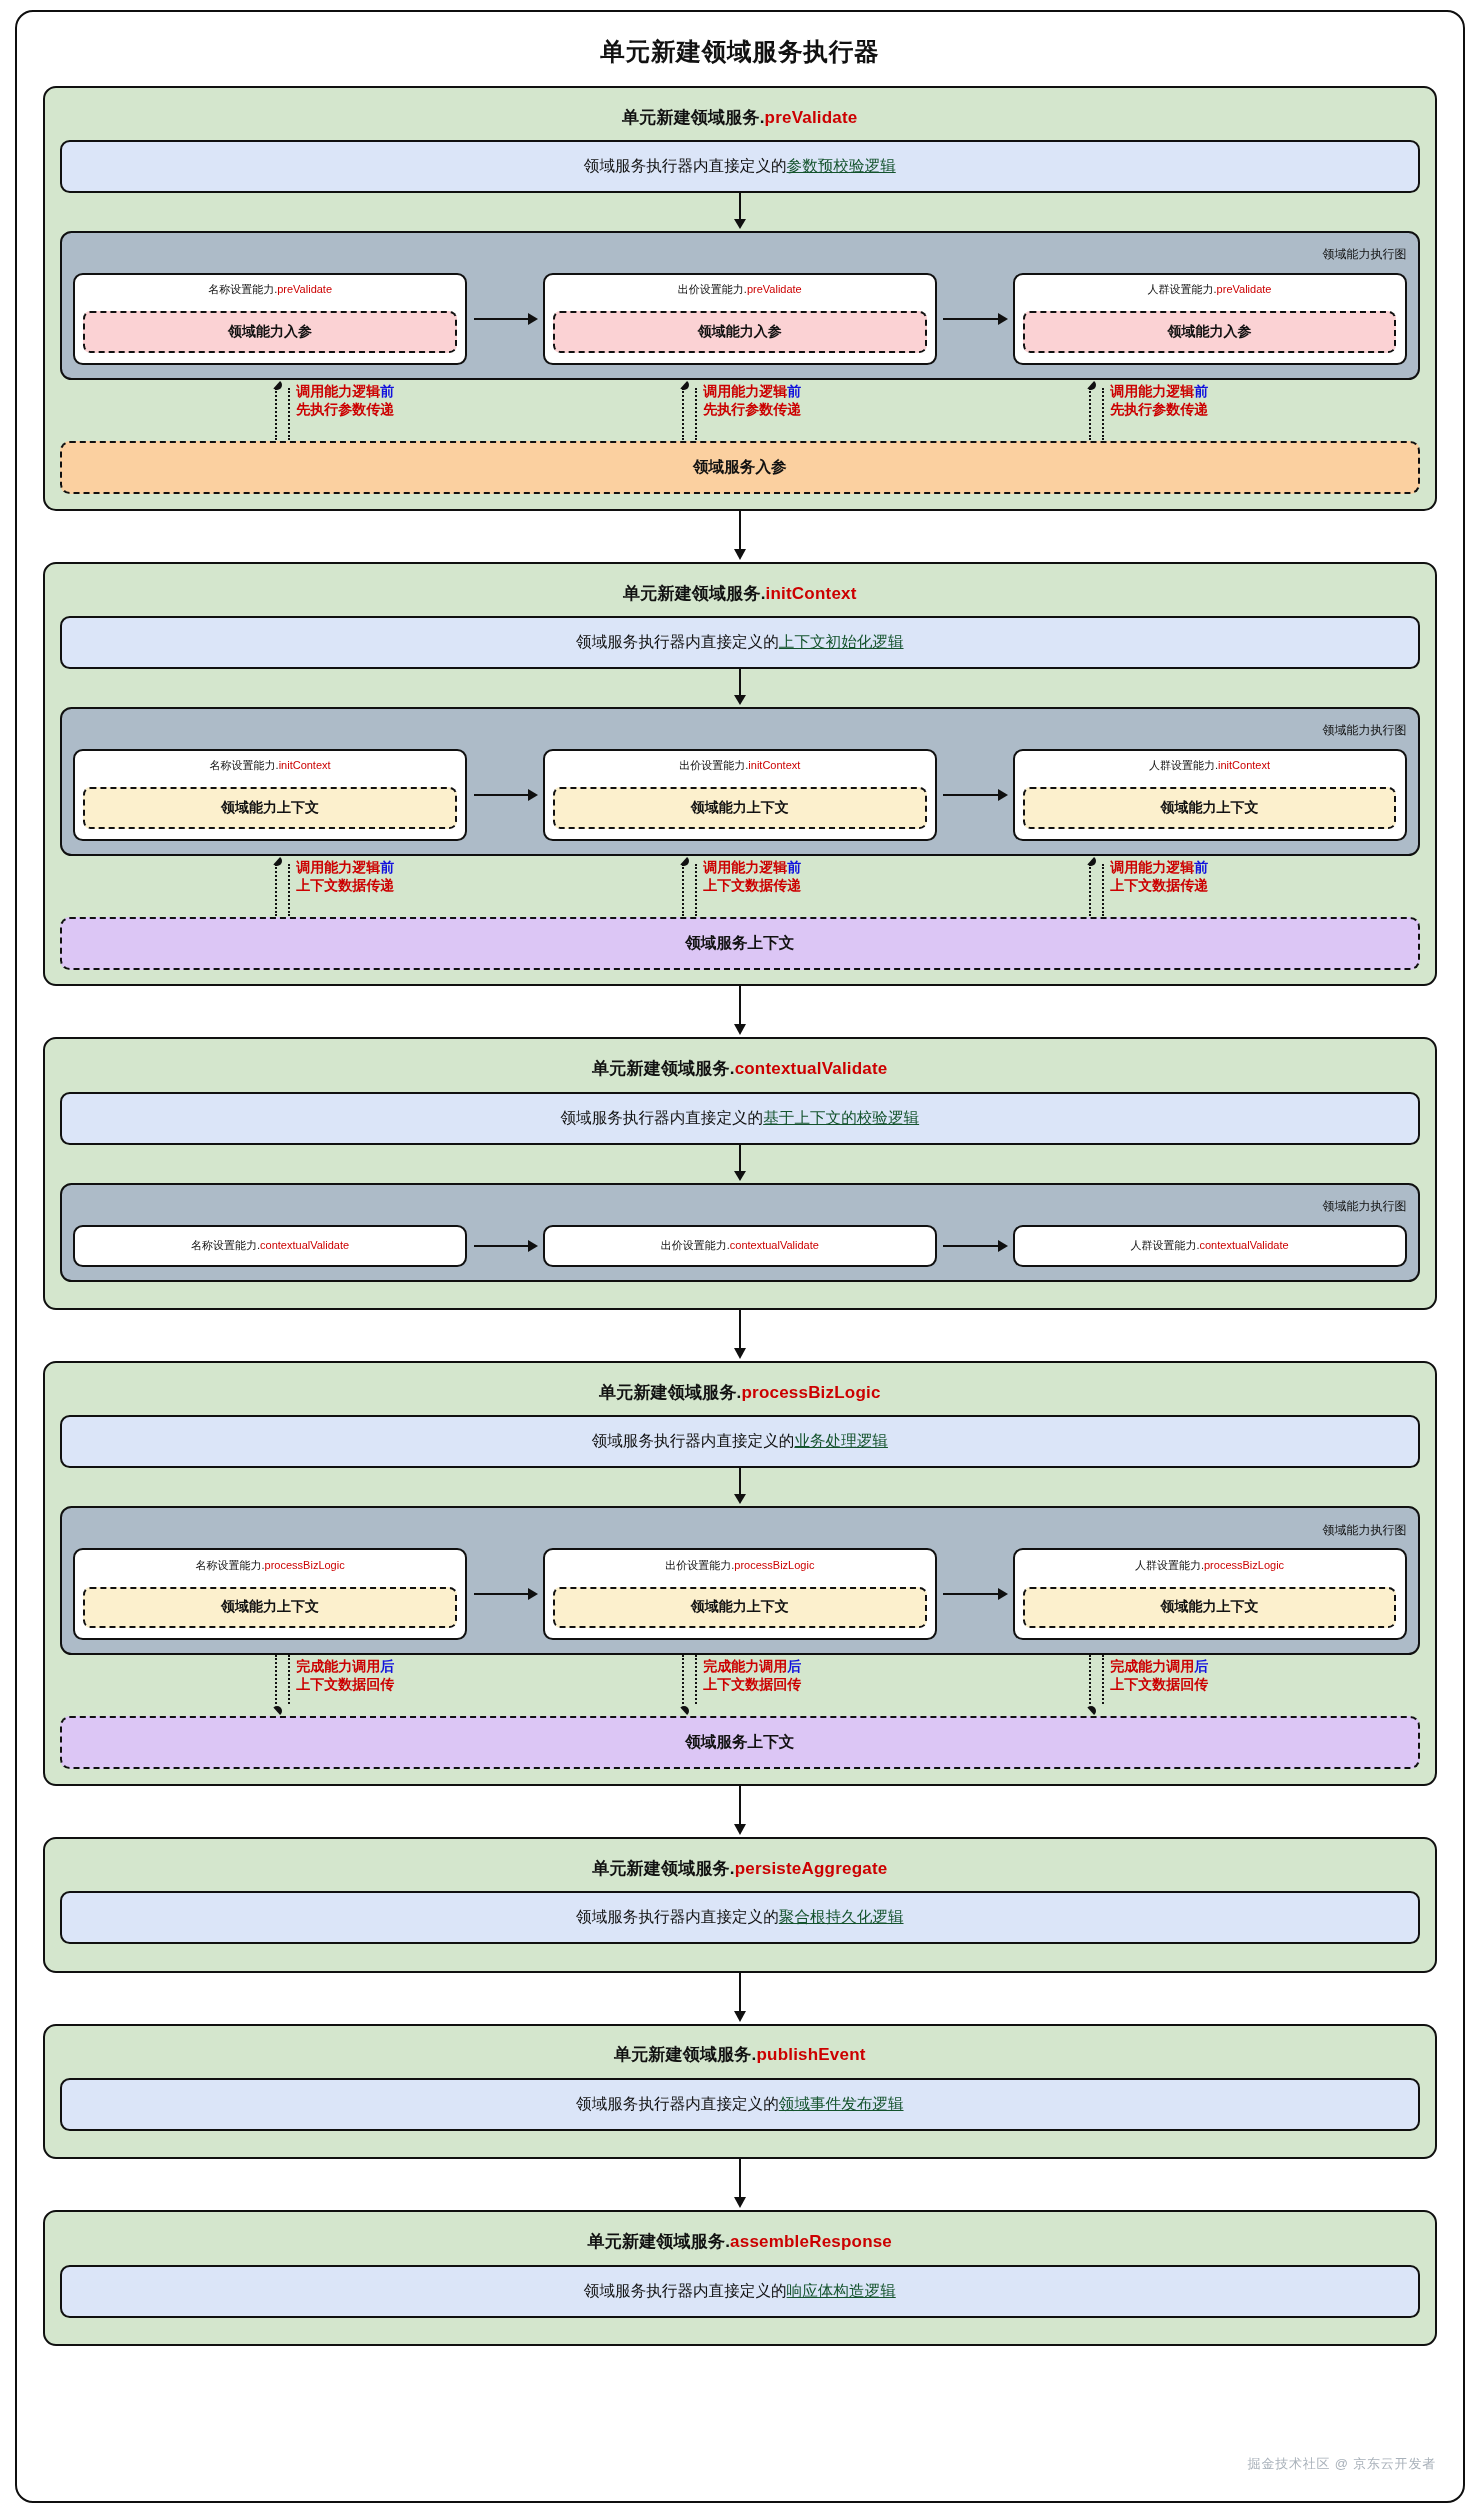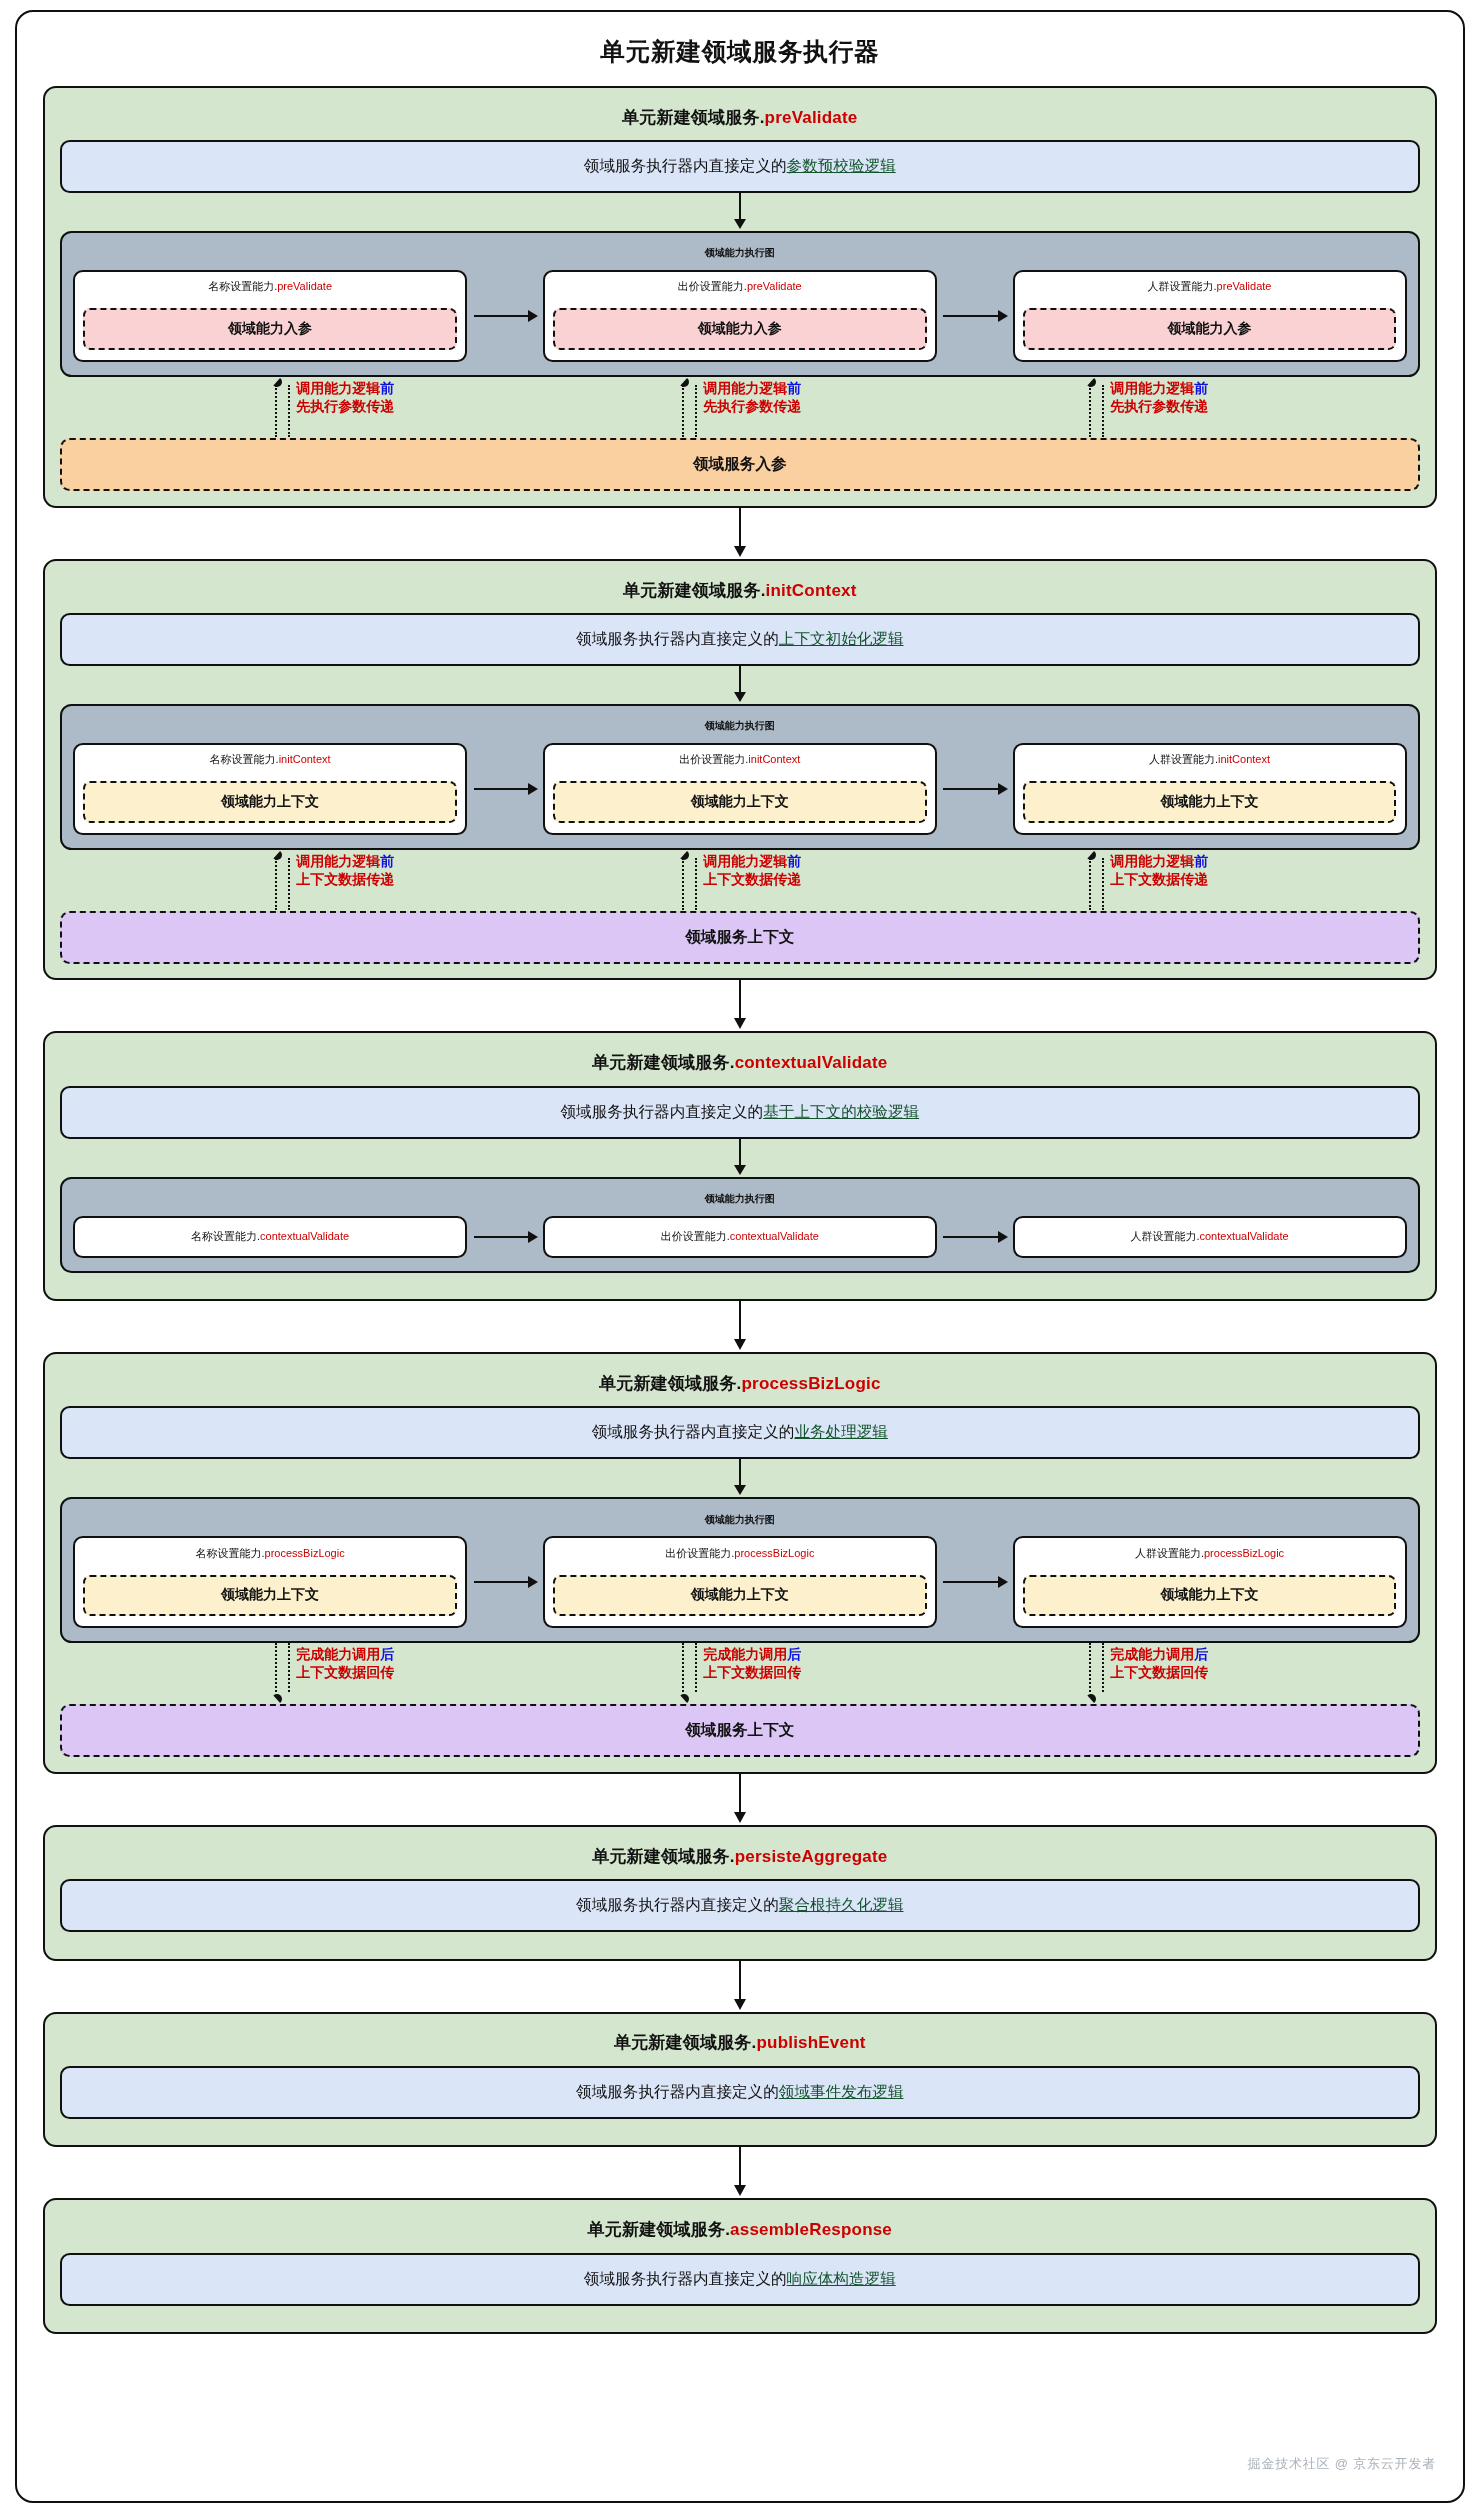--- a/index.html
+++ b/index.html
@@ -95,23 +95,23 @@
   }
 
   
   .cap-graph {
     background: #adbbc8;
     border: 2px solid #101010;
     border-radius: 11.5px;
     padding: 8.2px 11.5px 13px 11.5px;
   }
   .cap-graph-title {
-    text-align: center;
-    font-size: 10px;
-    font-weight: bold;
+    text-align: right;
+    font-size: 12px;
+    font-weight: normal;
     color: #111111;
     padding: 4.9px 0 9.8px 0;
   }
   .cap-row {
     display: flex;
     align-items: center;
     justify-content: space-between;
   }
   .cap-box {
     background: #ffffff;

